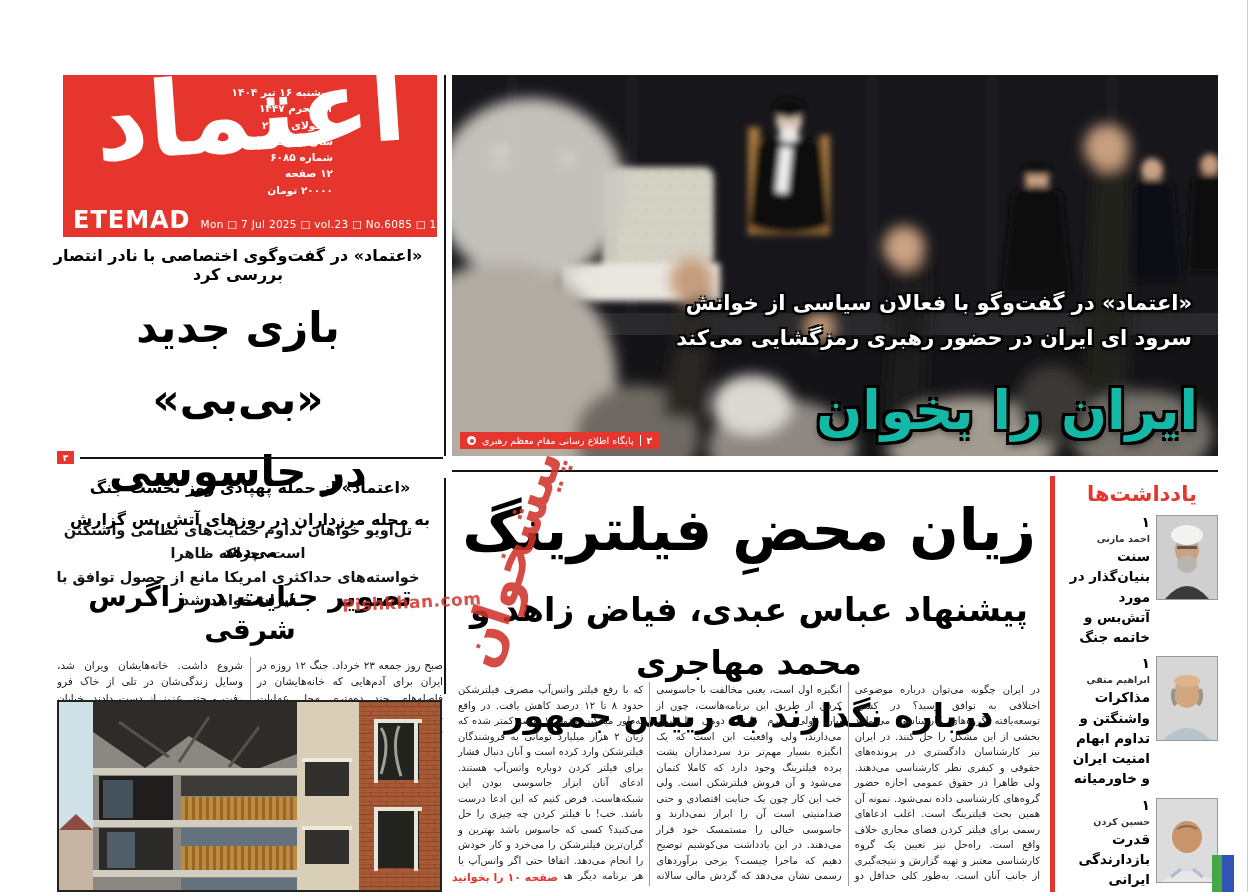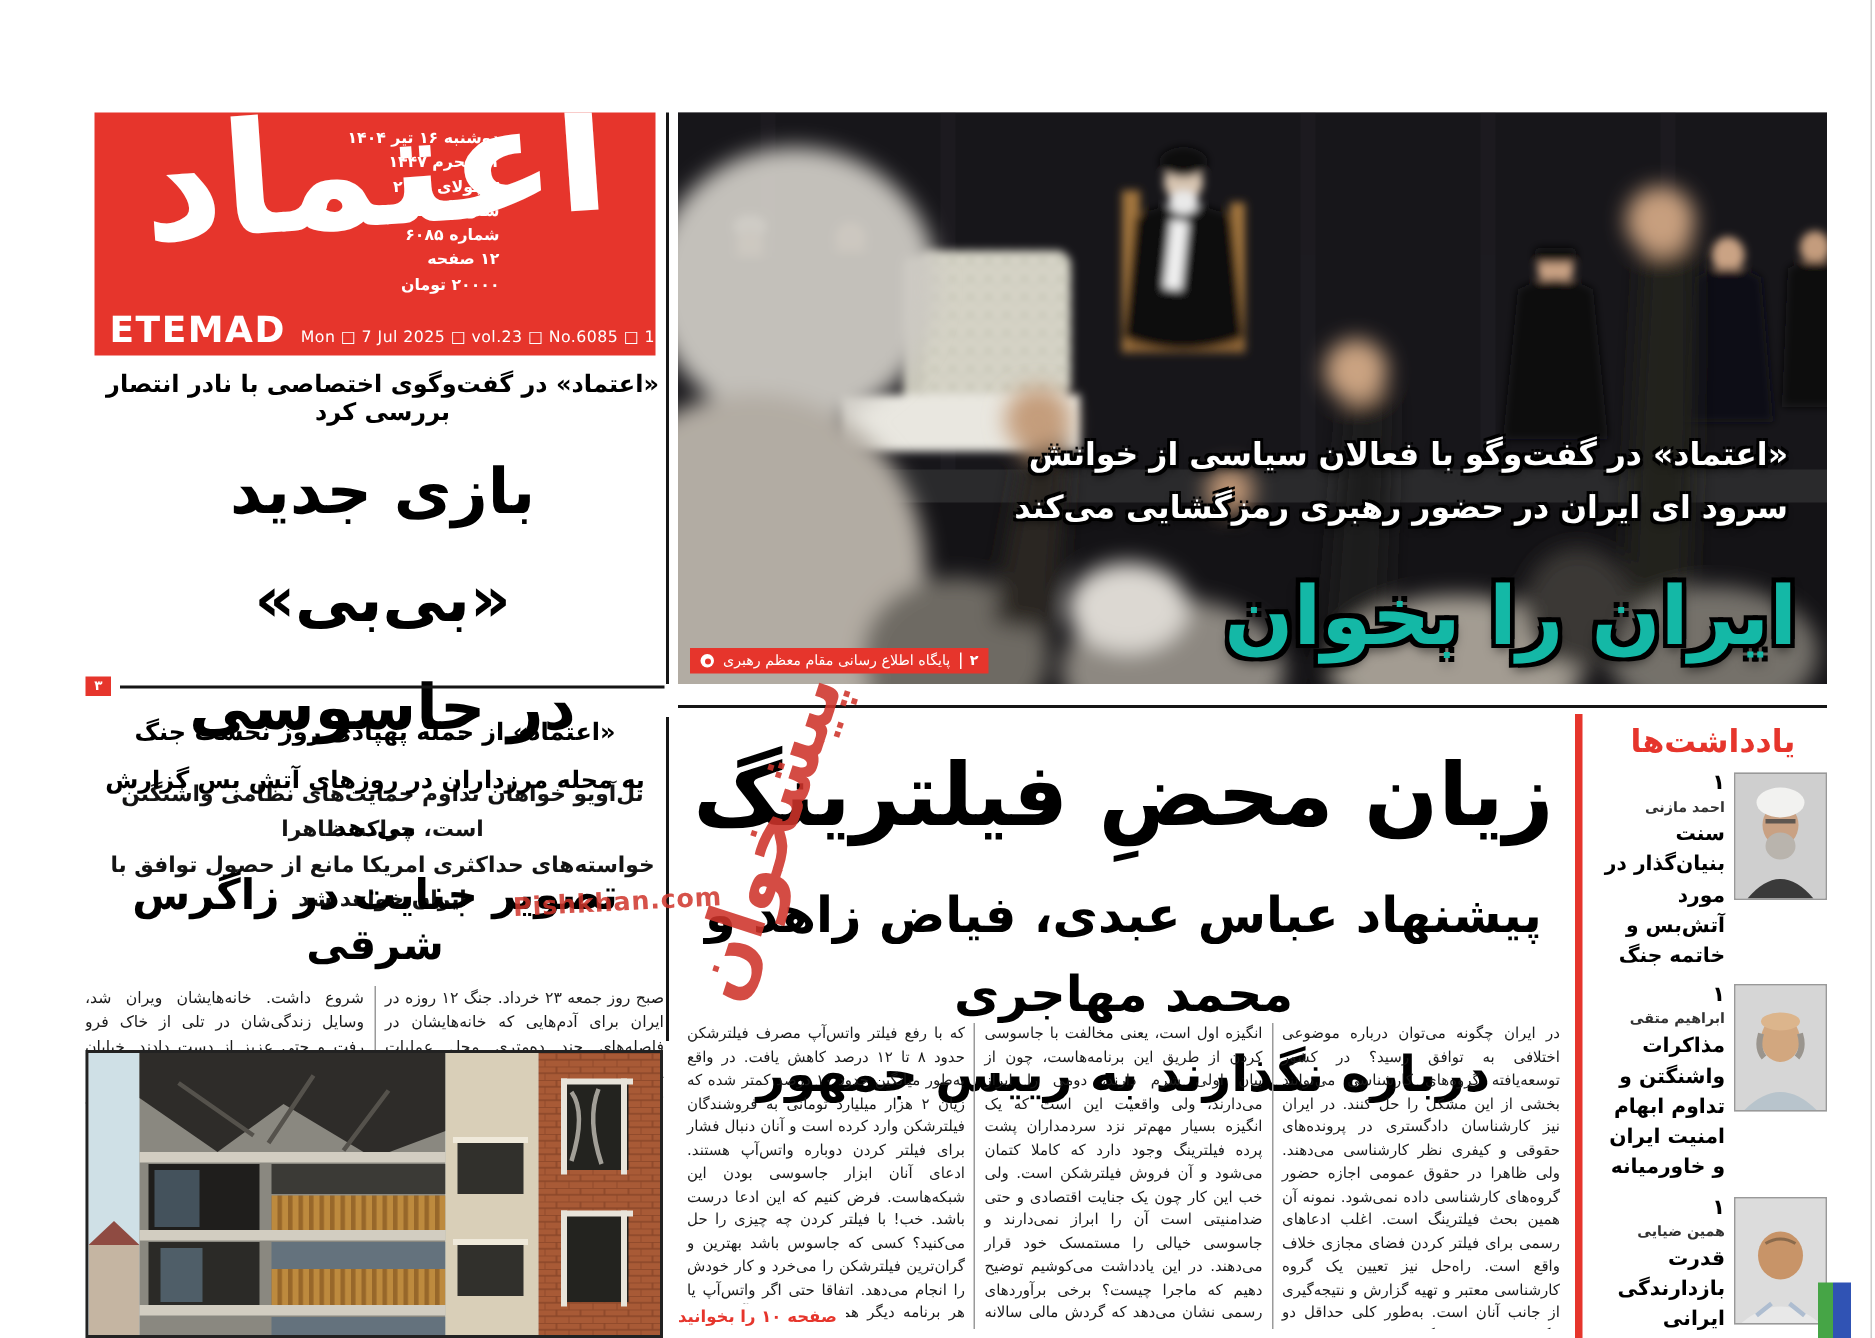--- a/index.html
+++ b/index.html
@@ -18,21 +18,21 @@
   .m-latin{font-size:24px;font-weight:bold;letter-spacing:1px;}
   .m-info{font-size:10.5px;letter-spacing:.3px;}
 
   
   .vrule{width:2px;background:#151515;}
   .hrule{height:2px;background:#151515;}
   .red-divider{left:1050px;top:476px;width:5px;height:416px;background:#e6352c;}
   .edge-line{right:2px;top:0;width:1px;height:892px;background:#cccccc;}
 
   
-  .lead{left:62px;top:246px;width:386px;direction:rtl;text-align:center;}
+  .lead{left:45px;top:246px;width:386px;direction:rtl;text-align:center;}
   .kicker{font-size:16px;font-weight:bold;color:#000;}
   .lead-headline{margin-top:8px;font-size:42px;font-weight:bold;line-height:1.72;color:#000;}
   .lead-deck{margin-top:10px;font-size:14.5px;font-weight:bold;line-height:1.62;color:#141414;}
   .badge-row{left:57px;top:451px;width:386px;display:flex;align-items:center;gap:6px;direction:ltr;}
   .page-badge{width:17px;height:13px;background:#e6352c;color:#fff;font-size:9px;font-weight:bold;
               display:flex;align-items:center;justify-content:center;}
   .badge-line{flex:1;height:2px;background:#151515;}
 
   .zagros{left:57px;top:472px;width:386px;direction:rtl;text-align:center;}
   .zagros .kicker{line-height:2.0;}
@@ -346,21 +346,21 @@
         <svg width="60" height="83" viewBox="0 0 60 83">
           <rect width="60" height="83" fill="#dcdcdc"></rect>
           <path d="M4 83 q26 -22 52 0 z" fill="#e8e8e8"></path>
           <path d="M14 78 l10 -8 M46 78 l-10 -8" stroke="#aebdd0" stroke-width="3"></path>
           <ellipse cx="30" cy="38" rx="15" ry="16" fill="#c89468"></ellipse>
           <path d="M20 30 q10 -6 20 0" stroke="#8a6a4c" stroke-width="2" fill="none"></path>
         </svg>
       </div>
       <div class="note-text">
         <span class="note-marker">۱</span>
-        <span class="note-author">همین ضیایی</span>
+        <span class="note-author">حسین کردن</span>
         <span class="note-title">قدرت بازدارندگی ایرانی</span>
       </div>
     </div>
 
     <div class="note-item">
       <div class="note-photo">
         <svg width="60" height="83" viewBox="0 0 60 83">
           <rect width="60" height="83" fill="#d4d4d4"></rect>
           <path d="M6 83 q24 -24 48 0 z" fill="#5577a8"></path>
           <ellipse cx="30" cy="37" rx="12" ry="14" fill="#d2a77f"></ellipse>

